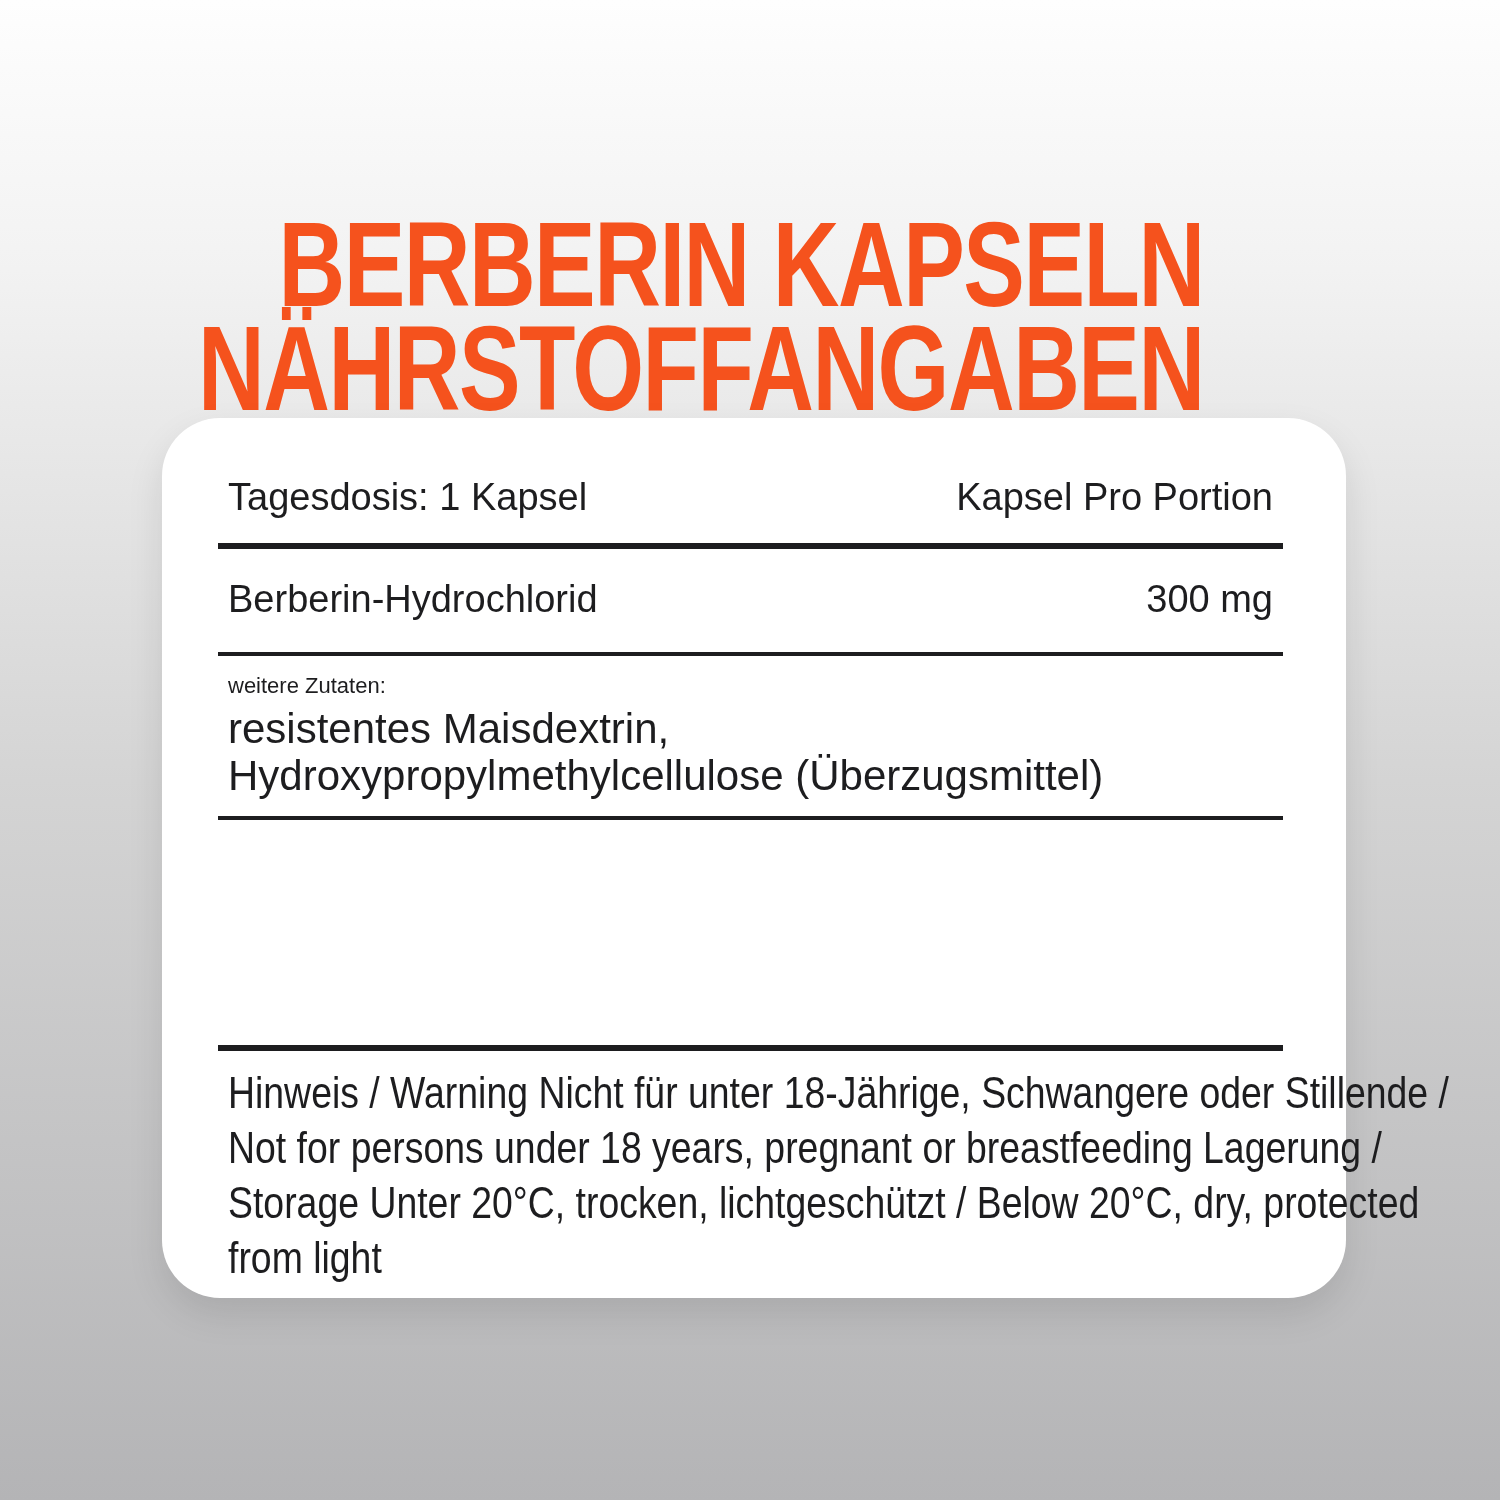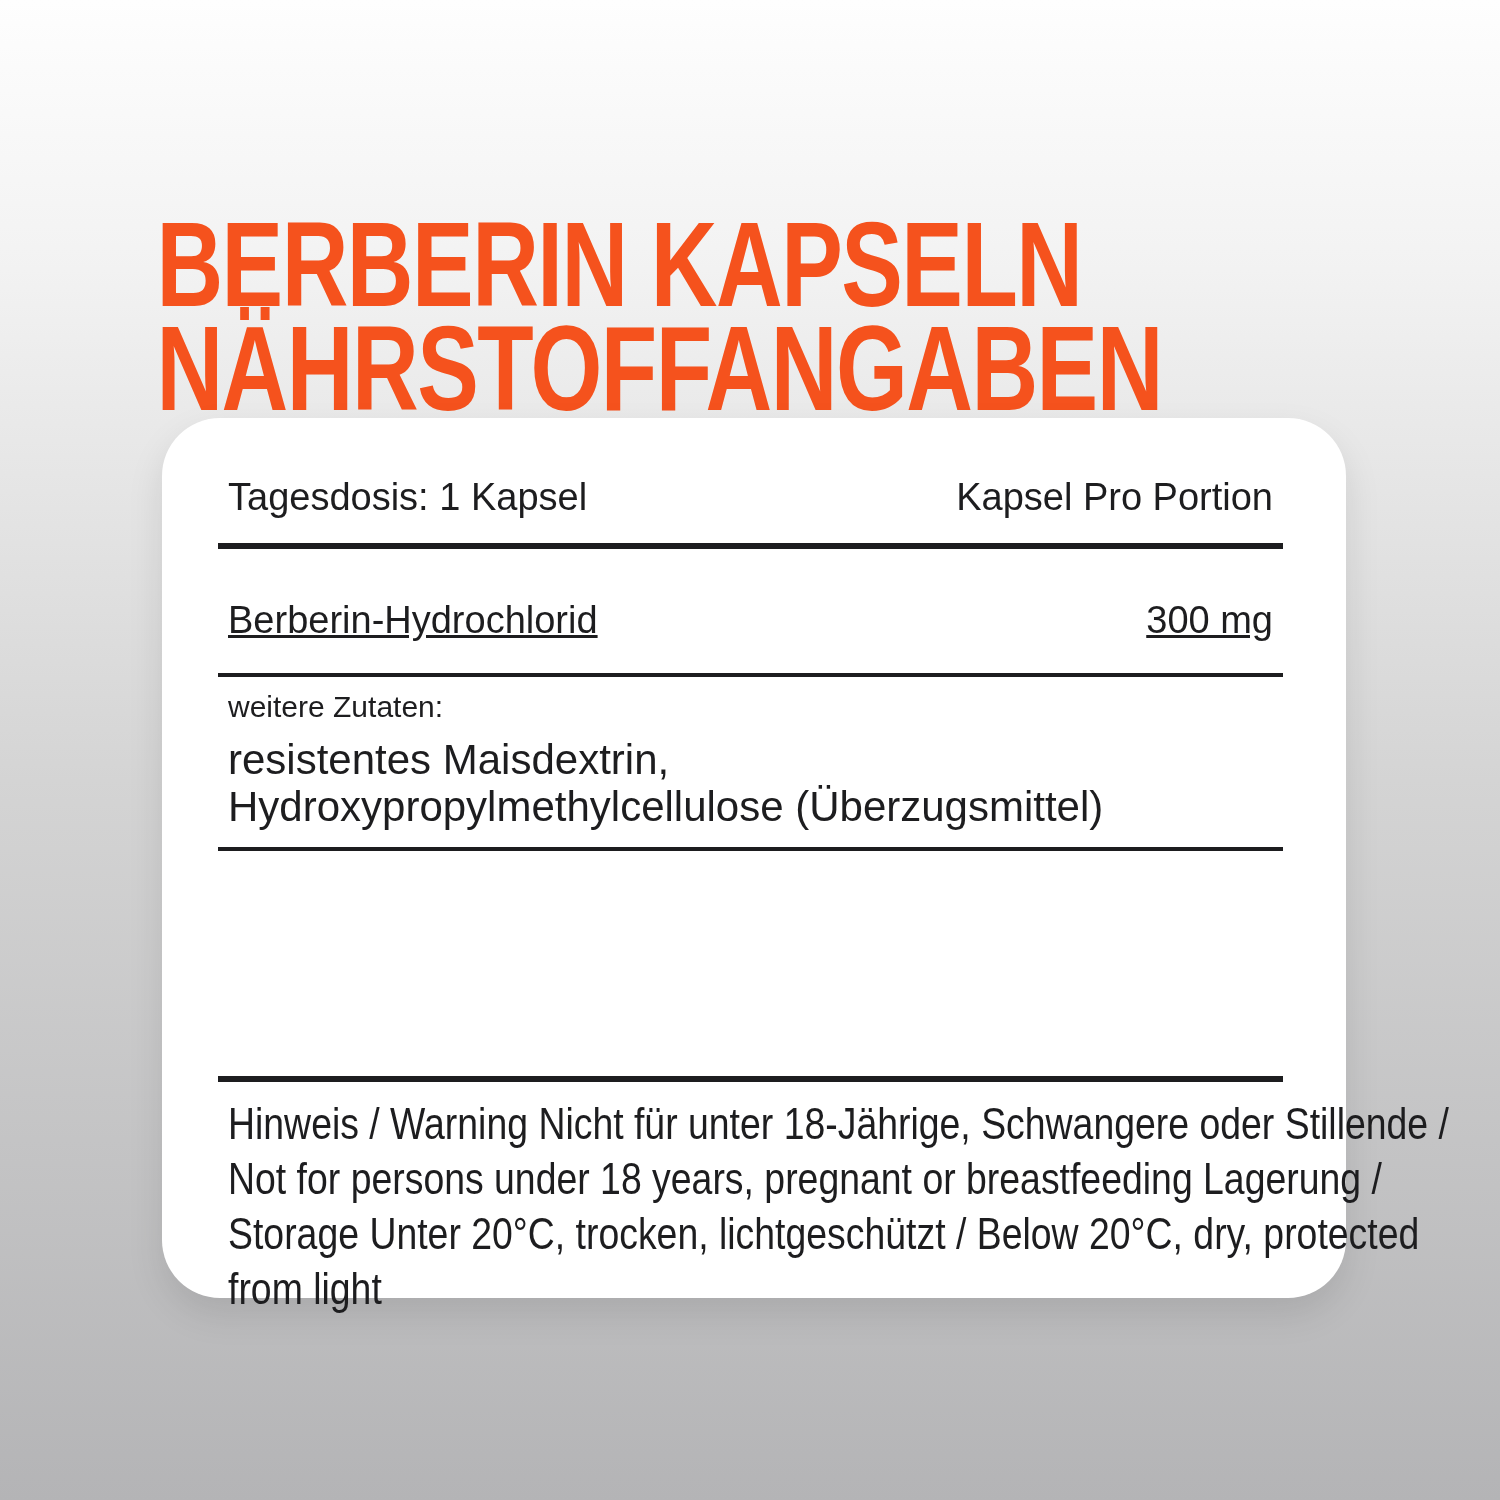--- a/index.html
+++ b/index.html
@@ -15,21 +15,21 @@
     background: linear-gradient(180deg, #FEFEFE 0%, #F2F2F2 18%, #D4D4D4 52%, #B4B4B6 100%);
     color: #1D1D1F;
   }
 
   
   .title {
     position: absolute;
     top: 132px;
     left: 0;
     width: 1360px;
-    text-align: left;
+    text-align: right;
     color: #F5521D;
     font-weight: bold;
     font-size: 120px;
     line-height: 104px;
     letter-spacing: -2px;
   }
   .title-line {
     display: block;
     transform: scaleX(0.77);
     transform-origin: 50% 50%;
@@ -65,32 +65,31 @@
     align-items: flex-start;
     font-size: 38px;
     line-height: 46px;
     padding: 0 10px;
   }
   .row-serving {
     padding-top: 56px;
     padding-bottom: 23px;
   }
   .row-nutrient {
-    padding-top: 48px;
+    padding-top: 27px;
     padding-bottom: 30px;
-    text-decoration: underline;
   }
 
   .zutaten {
     padding: 13px 10px 17px;
   }
   .zutaten-label {
-    font-size: 30px;
+    font-size: 22px;
     line-height: 34px;
-    margin-bottom: 12px;
+    margin-bottom: 2px;
   }
   .zutaten-text {
     font-size: 42px;
     line-height: 47px;
     max-width: 1000px;
   }
 
   .spacer {
     height: 225px;
   }

